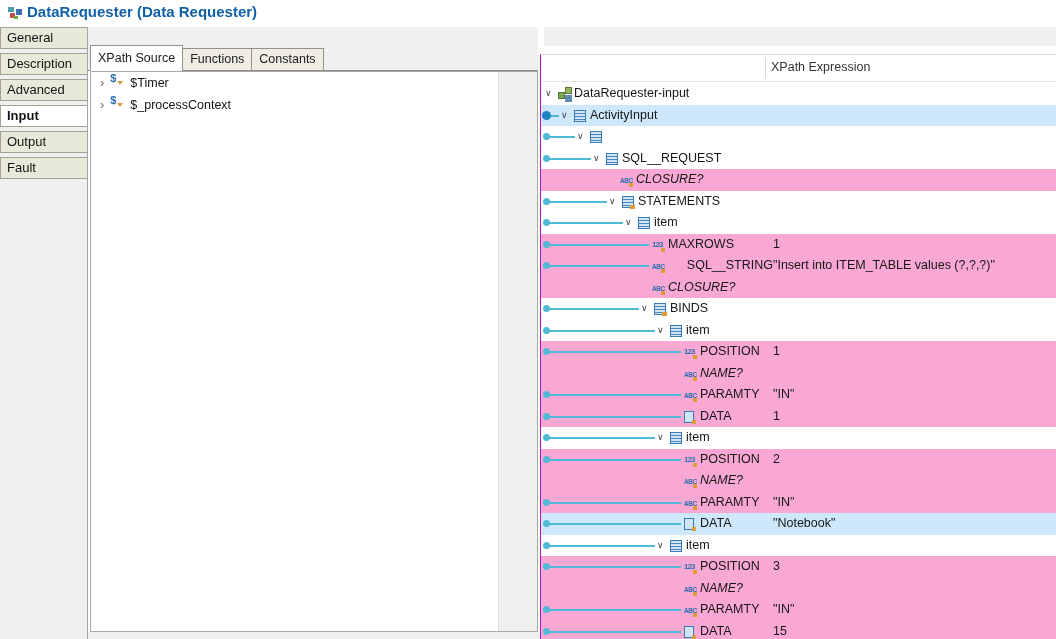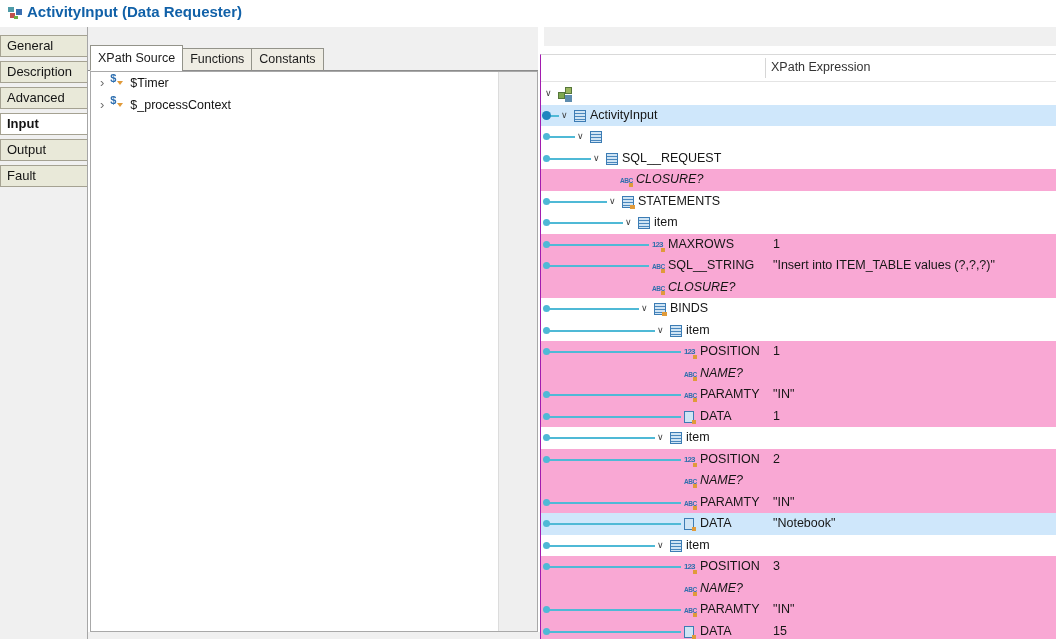--- a/index.html
+++ b/index.html
@@ -11,21 +11,21 @@
   .app-icon{position:absolute;left:7px;top:5px;width:16px;height:16px}
   .title{position:absolute;left:27px;top:3px;font-size:15px;font-weight:bold;color:#1161a8;white-space:nowrap}
 
   
   .sidebar{position:absolute;left:0;top:27px;width:88px;height:612px;background:#f0f0f0;
            border-right:1px solid #a6a6a6;box-sizing:border-box}
   .navtab{height:20px;line-height:20px;margin-bottom:4px;background:#e9e9d9;
           border:1px solid #a5a292;border-right:none;font-size:13px;padding-left:6px;color:#141414;
           white-space:nowrap;overflow:hidden;cursor:default}
   .navtab.sel{background:#fff;font-weight:bold}
-  #navtabs{padding-top:8px}
+  #navtabs{}
 
   
   .topband{position:absolute;top:27px;height:19px;background:#f0f0f0}
   .band-mid{left:88px;width:450px}
   .band-right{left:544px;width:512px}
   .bottomband{position:absolute;left:88px;top:632px;width:452px;height:7px;background:#f0f0f0}
 
   
   .tabstrip{position:absolute;left:88px;top:46px;width:450px;height:25px;background:#f0f0f0;box-sizing:border-box}
   #srctabs{position:absolute;left:2px;bottom:0;display:flex;align-items:flex-end}
@@ -86,21 +86,21 @@
 
 <div class="titlebar">
   <span class="app-icon">
     <svg width="16" height="16" xmlns="http://www.w3.org/2000/svg">
       <rect x="1" y="2" width="6" height="5" fill="#4f9ba8"></rect>
       <rect x="3" y="8" width="5" height="5" fill="#c0504d"></rect>
       <rect x="9" y="4" width="6" height="6" fill="#3a6fb0"></rect>
       <rect x="7" y="11" width="4" height="3" fill="#6fae44"></rect>
     </svg>
   </span>
-  <span class="title">ActivityInput (Data Requester)</span>
+  <span class="title">DataRequester (Data Requester)</span>
 </div>
 
 <div class="sidebar">
   <div id="navtabs">
       <div class="navtab">General</div>
       <div class="navtab">Description</div>
       <div class="navtab">Advanced</div>
       <div class="navtab sel">Input</div>
       <div class="navtab">Output</div>
       <div class="navtab">Fault</div>
@@ -129,20 +129,21 @@
 
 <div class="rightpanel">
   <div class="colheader">
     <div class="vline"></div>
     <span class="xhdr">XPath Expression</span>
   </div>
   <div id="xrows">
       <div class="trow">
         <span class="chev" style="left: 4px;">∨</span>
         <span class="ric ic-root" style="left: 17px;"></span>
+        <span class="lbl" style="left: 33px; width: 199px;">DataRequester-input</span>
       </div>
       <div class="trow sel">
         <span class="mapline" style="width: 15px;"></span>
         <span class="mapdot strong"></span>
         <span class="chev" style="left: 20px;">∨</span>
         <span class="ric ic-elem" style="left: 33px;"></span>
         <span class="lbl" style="left: 49px; width: 183px;">ActivityInput</span>
       </div>
       <div class="trow">
         <span class="mapline" style="width: 31px;"></span>
@@ -179,21 +180,21 @@
         <span class="mapline" style="width: 105px;"></span>
         <span class="mapdot"></span>
         <span class="ric ic-num" style="left: 111px;"></span>
         <span class="lbl" style="left: 127px; width: 105px;">MAXROWS</span>
         <span class="val">1</span>
       </div>
       <div class="trow band">
         <span class="mapline" style="width: 105px;"></span>
         <span class="mapdot"></span>
         <span class="ric ic-str" style="left: 111px;"></span>
-        <span class="lbl" style="left: 127px; width: 105px;">SQL__STRING</span>
+        <span class="lbl" style="left: 127px; width: 105px; text-align: right;">SQL__STRING</span>
         <span class="val">"Insert into ITEM_TABLE values (?,?,?)"</span>
       </div>
       <div class="trow band">
         <span class="ric ic-str" style="left: 111px;"></span>
         <span class="lbl it" style="left: 127px; width: 105px;">CLOSURE?</span>
       </div>
       <div class="trow">
         <span class="mapline" style="width: 95px;"></span>
         <span class="mapdot"></span>
         <span class="chev" style="left: 100px;">∨</span>

